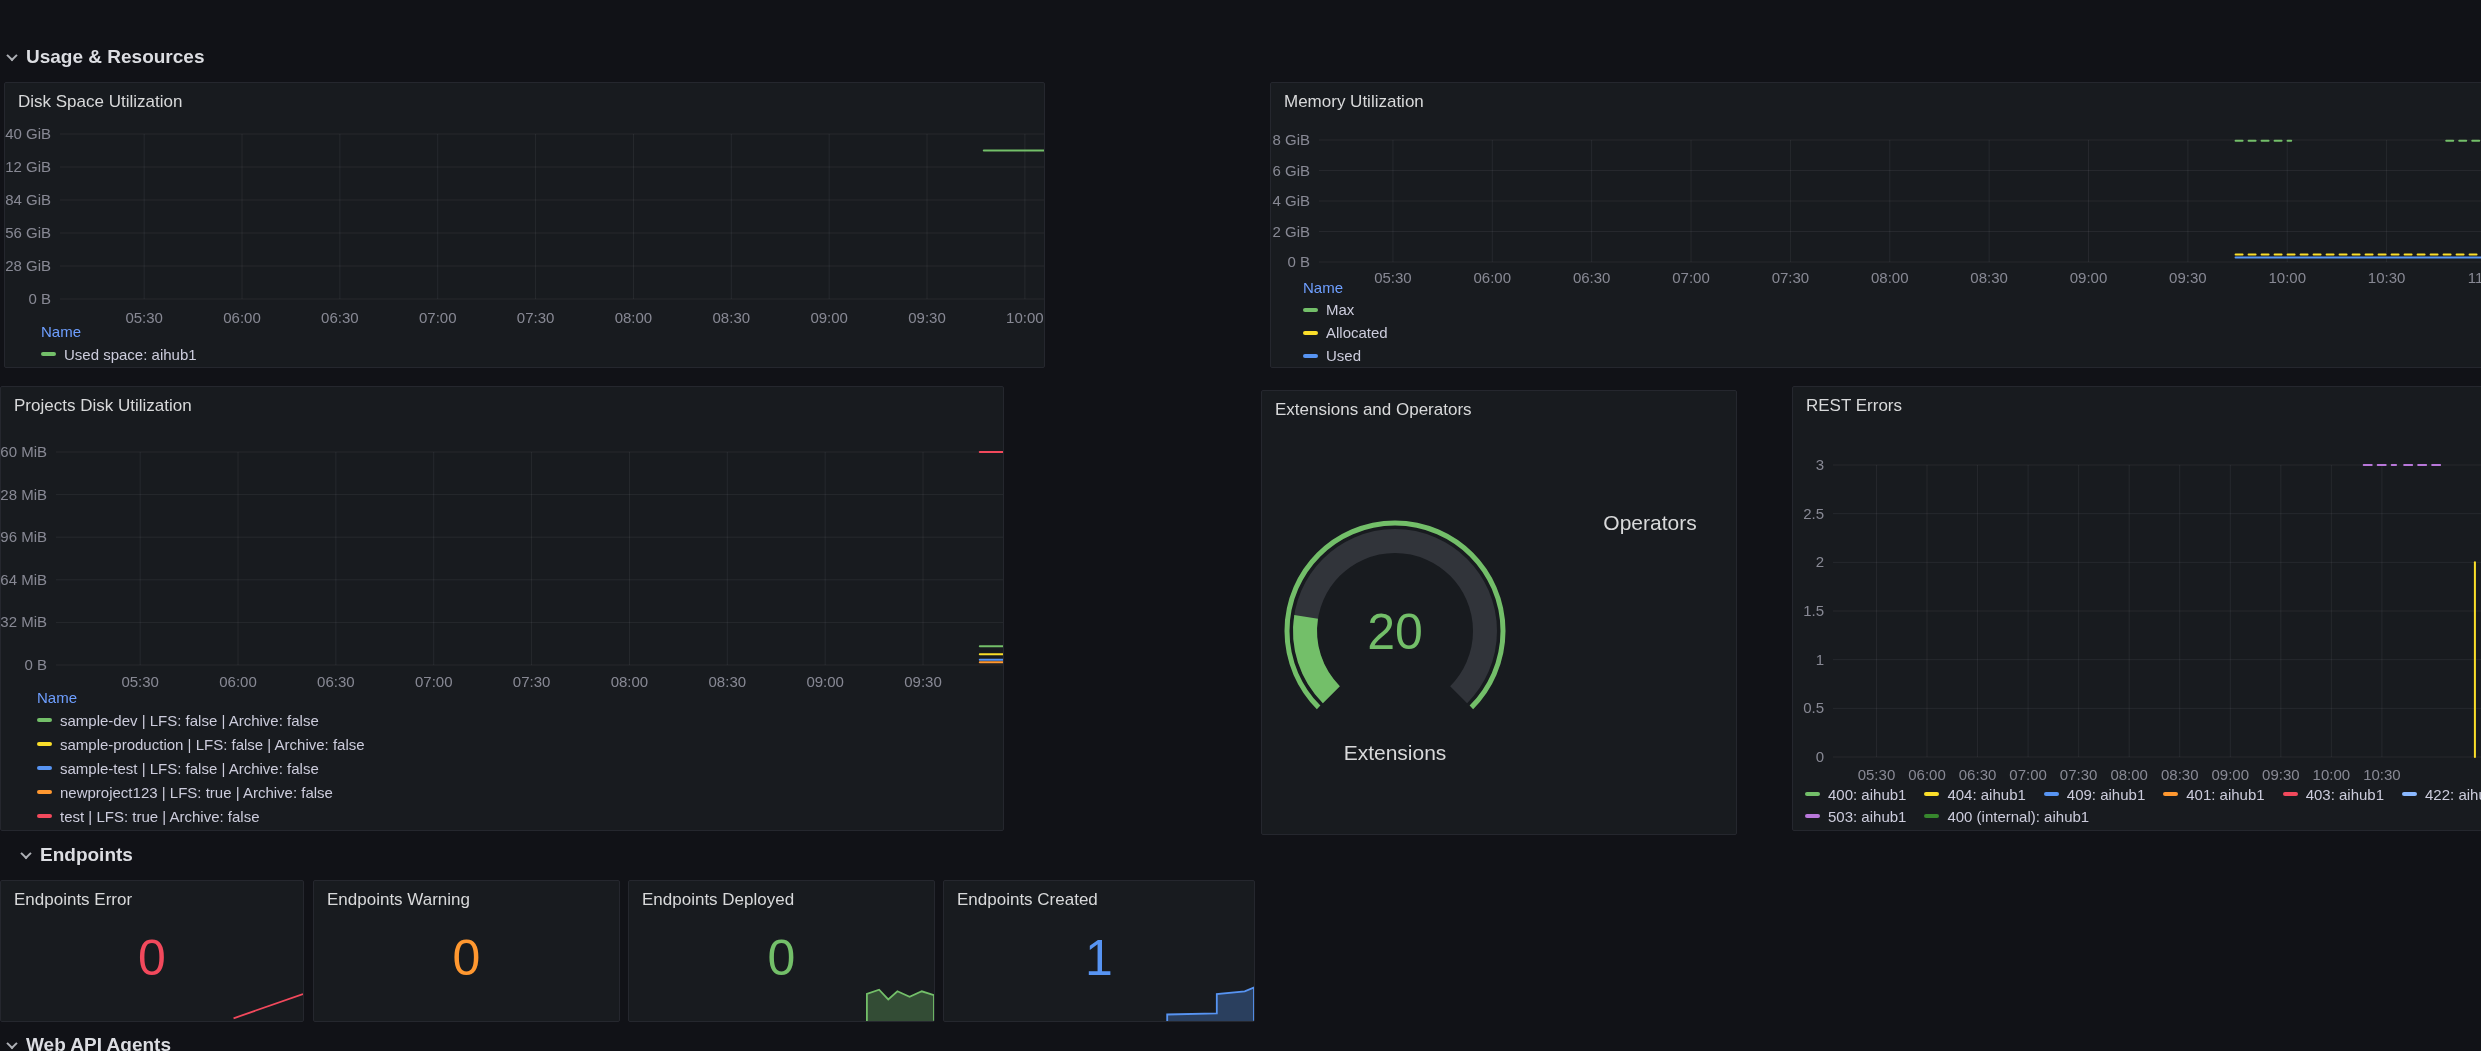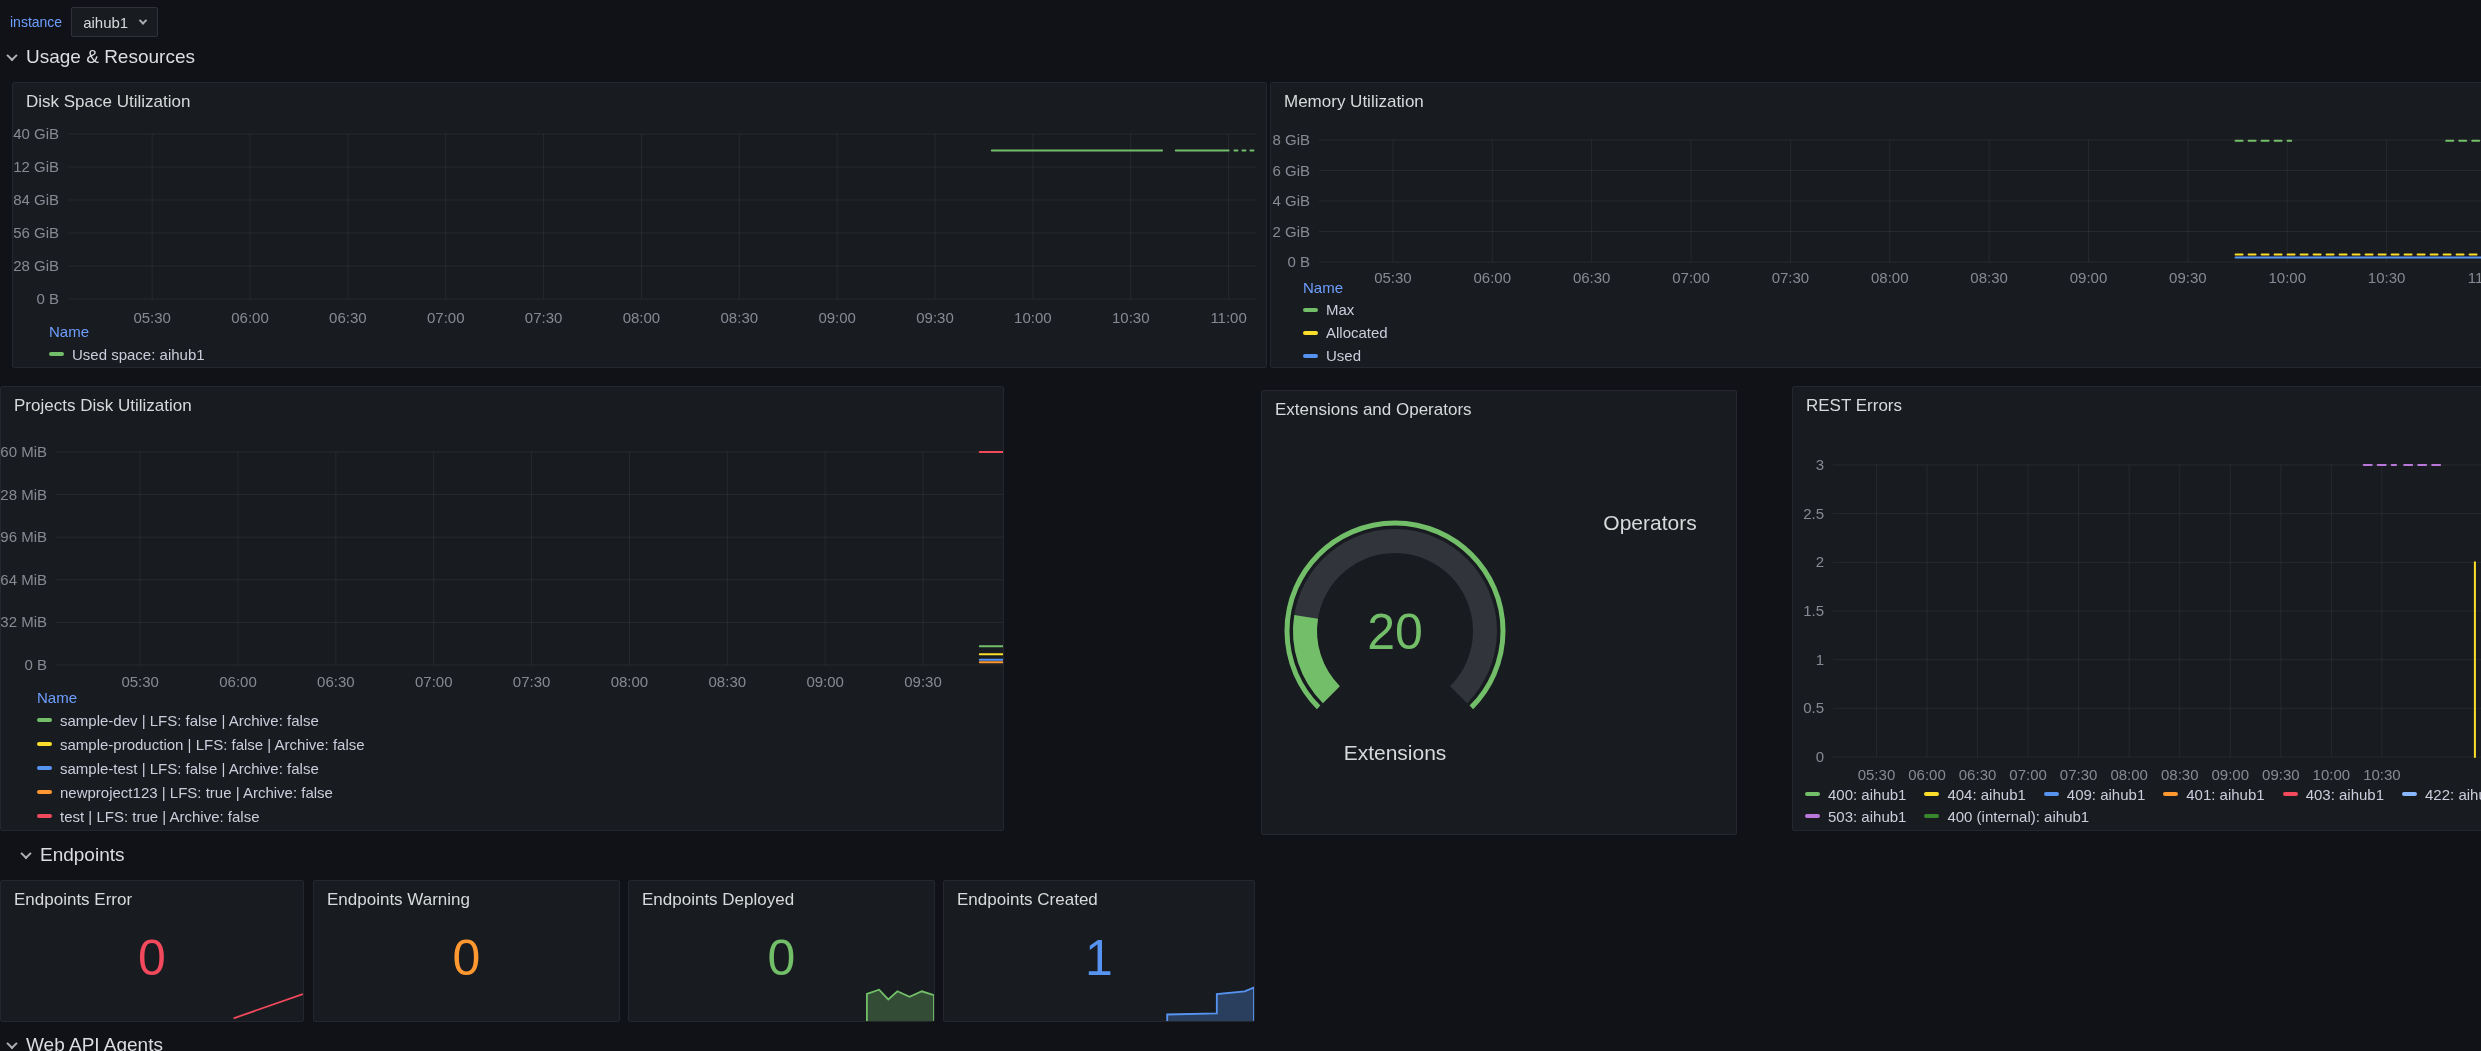--- a/index.html
+++ b/index.html
@@ -10,21 +10,21 @@
   
   .topbar{position:absolute;left:0;top:0;width:100%;height:44px;display:flex;align-items:center;padding-left:10px;gap:9px}
   .var-label{color:#6e9fff;font-size:14px;font-weight:500}
   .var-dropdown{display:flex;align-items:center;gap:12px;height:30px;padding:0 11px;background:#181b1f;
     border:1px solid #2f3239;border-radius:2px;font-size:15px;color:#d8d9da;cursor:pointer}
   .chev{width:8px;height:8px;border-right:2px solid #aeb0b6;border-bottom:2px solid #aeb0b6;
     display:inline-block;transform:rotate(45deg) translate(-1px,-1px)}
   .chev.small{width:6px;height:6px}
 
   
-  .section-header{position:absolute;display:flex;align-items:center;gap:10px;font-size:19px;font-weight:400;
+  .section-header{position:absolute;display:flex;align-items:center;gap:10px;font-size:19px;font-weight:700;
     color:#dcdde2;cursor:pointer;white-space:nowrap}
 
   
   .panel{position:absolute;background:#181b1f;border:1px solid #25272e;border-radius:2px;overflow:hidden}
   .panel-title{position:absolute;top:9px;left:13px;font-size:17px;font-weight:500;color:#d8d9da;white-space:nowrap;z-index:3}
   .chart-host{position:absolute;inset:0}
   .chart-host svg{position:absolute;left:0;top:0}
   svg text{font-family:"Liberation Sans","DejaVu Sans",sans-serif}
 
   
@@ -43,34 +43,27 @@
 
   
   .gauge-box{position:absolute;width:240px;top:118px;text-align:center}
   .gauge-label{margin-top:2px;font-size:21px;color:#d8d9da}
 </style>
 </head>
 <body>
 
 <div class="screen">
 
-  <div class="topbar">
-    <span class="var-label">instance</span>
-    <div class="var-dropdown">
-      <span>aihub1</span>
-      <span class="chev small"></span>
-    </div>
-  </div>
 
   <div class="section-header" style="left:8px;top:46px">
     <span class="chev"></span>
     <span>Usage &amp; Resources</span>
   </div>
 
-  <div class="panel" style="left:12px;top:82px;width:1255px;height:286px">
+  <div class="panel" style="left:4px;top:82px;width:1041px;height:286px">
     <div class="panel-title">Disk Space Utilization</div>
     <div class="chart-host" id="chart-disk">
         <svg width="1253" height="284">
           <line x1="139.158154859967" y1="51" x2="139.158154859967" y2="216" stroke="rgba(204,204,220,0.08)" stroke-width="1"></line>
           <text x="139.158154859967" y="240" text-anchor="middle" fill="rgba(204,204,220,0.62)" font-size="15">05:30</text>
           <line x1="237.01647446457983" y1="51" x2="237.01647446457983" y2="216" stroke="rgba(204,204,220,0.08)" stroke-width="1"></line>
           <text x="237.01647446457983" y="240" text-anchor="middle" fill="rgba(204,204,220,0.62)" font-size="15">06:00</text>
           <line x1="334.87479406919266" y1="51" x2="334.87479406919266" y2="216" stroke="rgba(204,204,220,0.08)" stroke-width="1"></line>
           <text x="334.87479406919266" y="240" text-anchor="middle" fill="rgba(204,204,220,0.62)" font-size="15">06:30</text>
           <line x1="432.7331136738055" y1="51" x2="432.7331136738055" y2="216" stroke="rgba(204,204,220,0.08)" stroke-width="1"></line>

